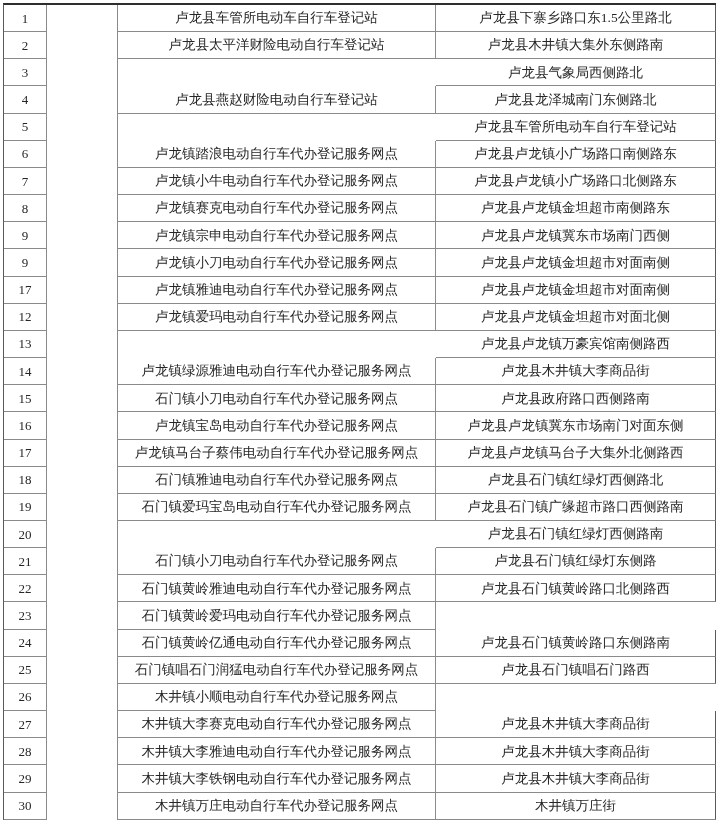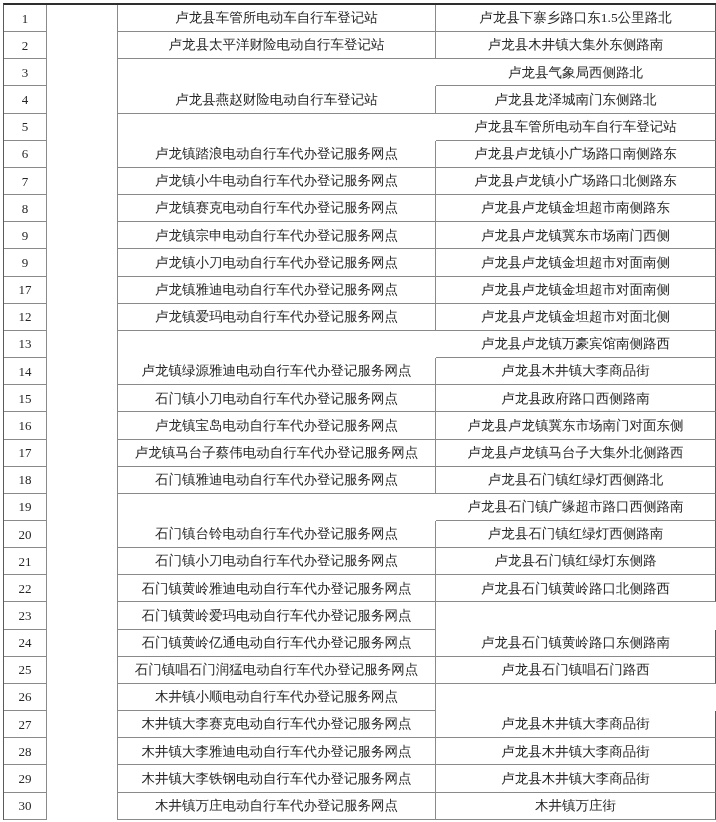--- a/index.html
+++ b/index.html
@@ -115,24 +115,24 @@
 
   <div class="cell no">17</div>
   <div class="cell station">卢龙镇马台子蔡伟电动自行车代办登记服务网点</div>
   <div class="cell address">卢龙县卢龙镇马台子大集外北侧路西</div>
 
   <div class="cell no">18</div>
   <div class="cell station">石门镇雅迪电动自行车代办登记服务网点</div>
   <div class="cell address">卢龙县石门镇红绿灯西侧路北</div>
 
   <div class="cell no">19</div>
+  <div class="cell station">石门镇爱玛宝岛电动自行车代办登记服务网点</div>
   <div class="cell address">卢龙县石门镇广缘超市路口西侧路南</div>
 
   <div class="cell no">20</div>
-  <div class="cell station">石门镇台铃电动自行车代办登记服务网点</div>
   <div class="cell address">卢龙县石门镇红绿灯西侧路南</div>
 
   <div class="cell no">21</div>
   <div class="cell station">石门镇小刀电动自行车代办登记服务网点</div>
   <div class="cell address">卢龙县石门镇红绿灯东侧路</div>
 
   <div class="cell no">22</div>
   <div class="cell station">石门镇黄岭雅迪电动自行车代办登记服务网点</div>
   <div class="cell address">卢龙县石门镇黄岭路口北侧路西</div>
 

